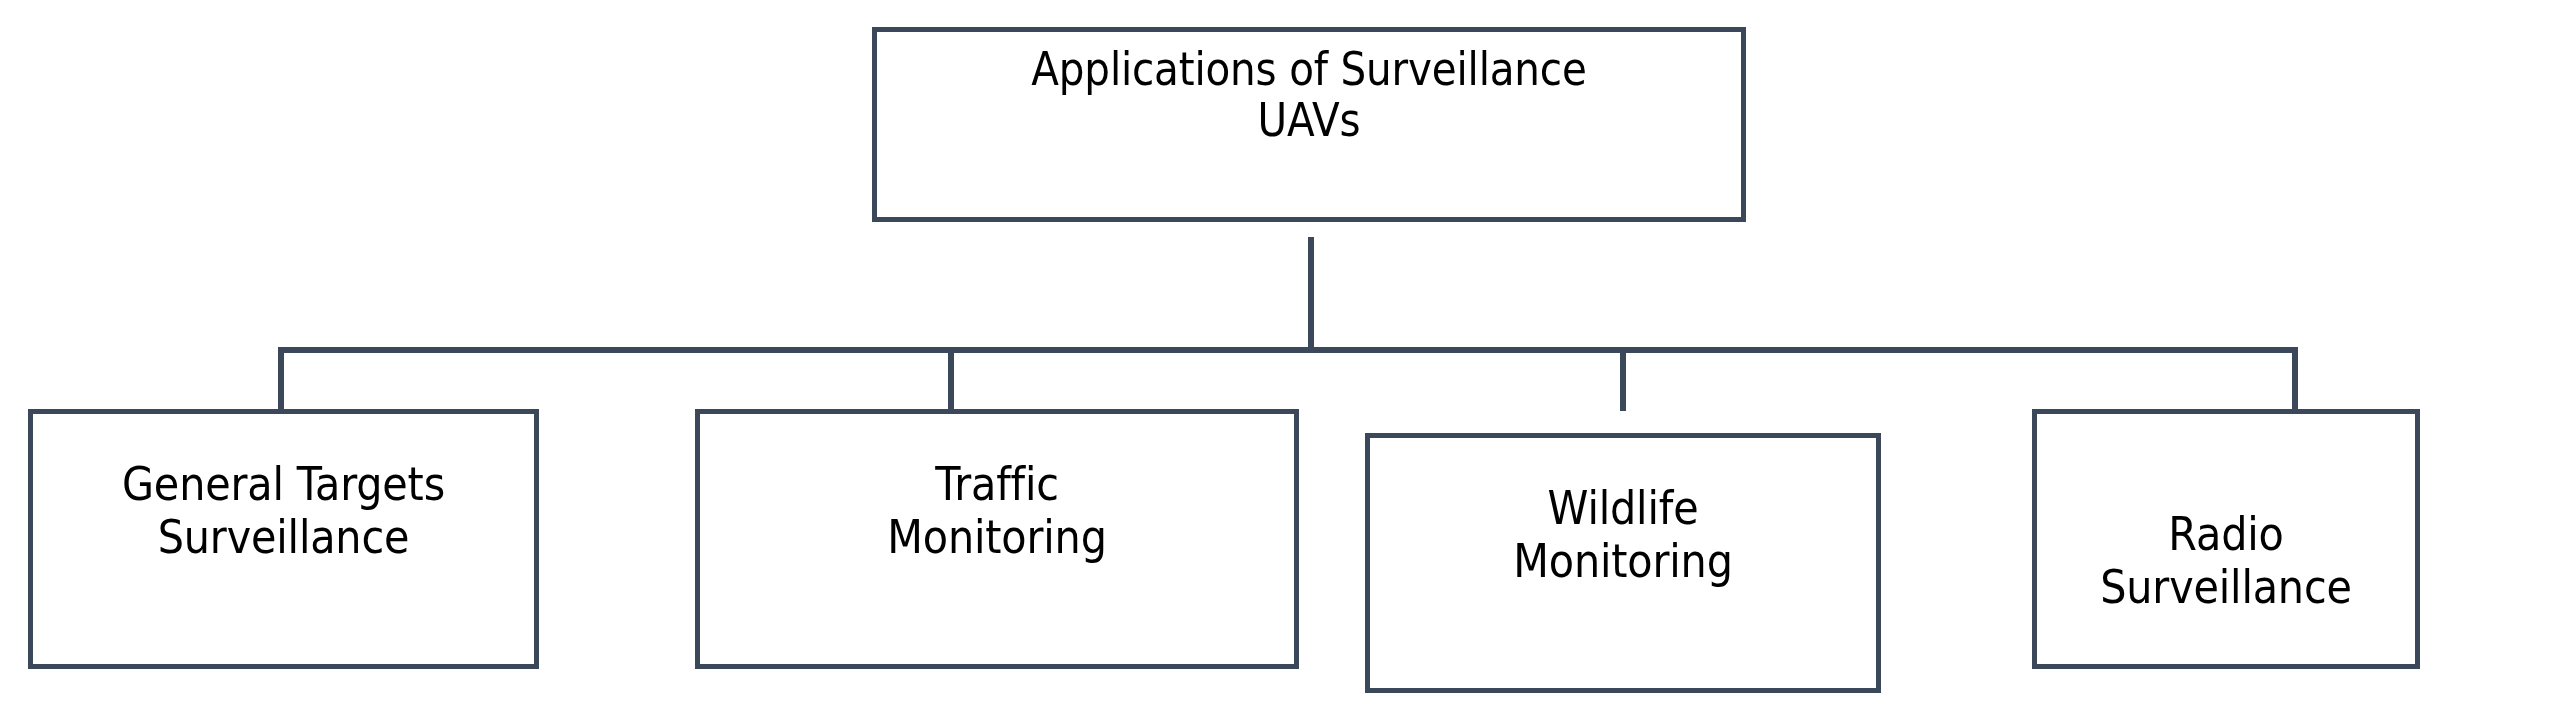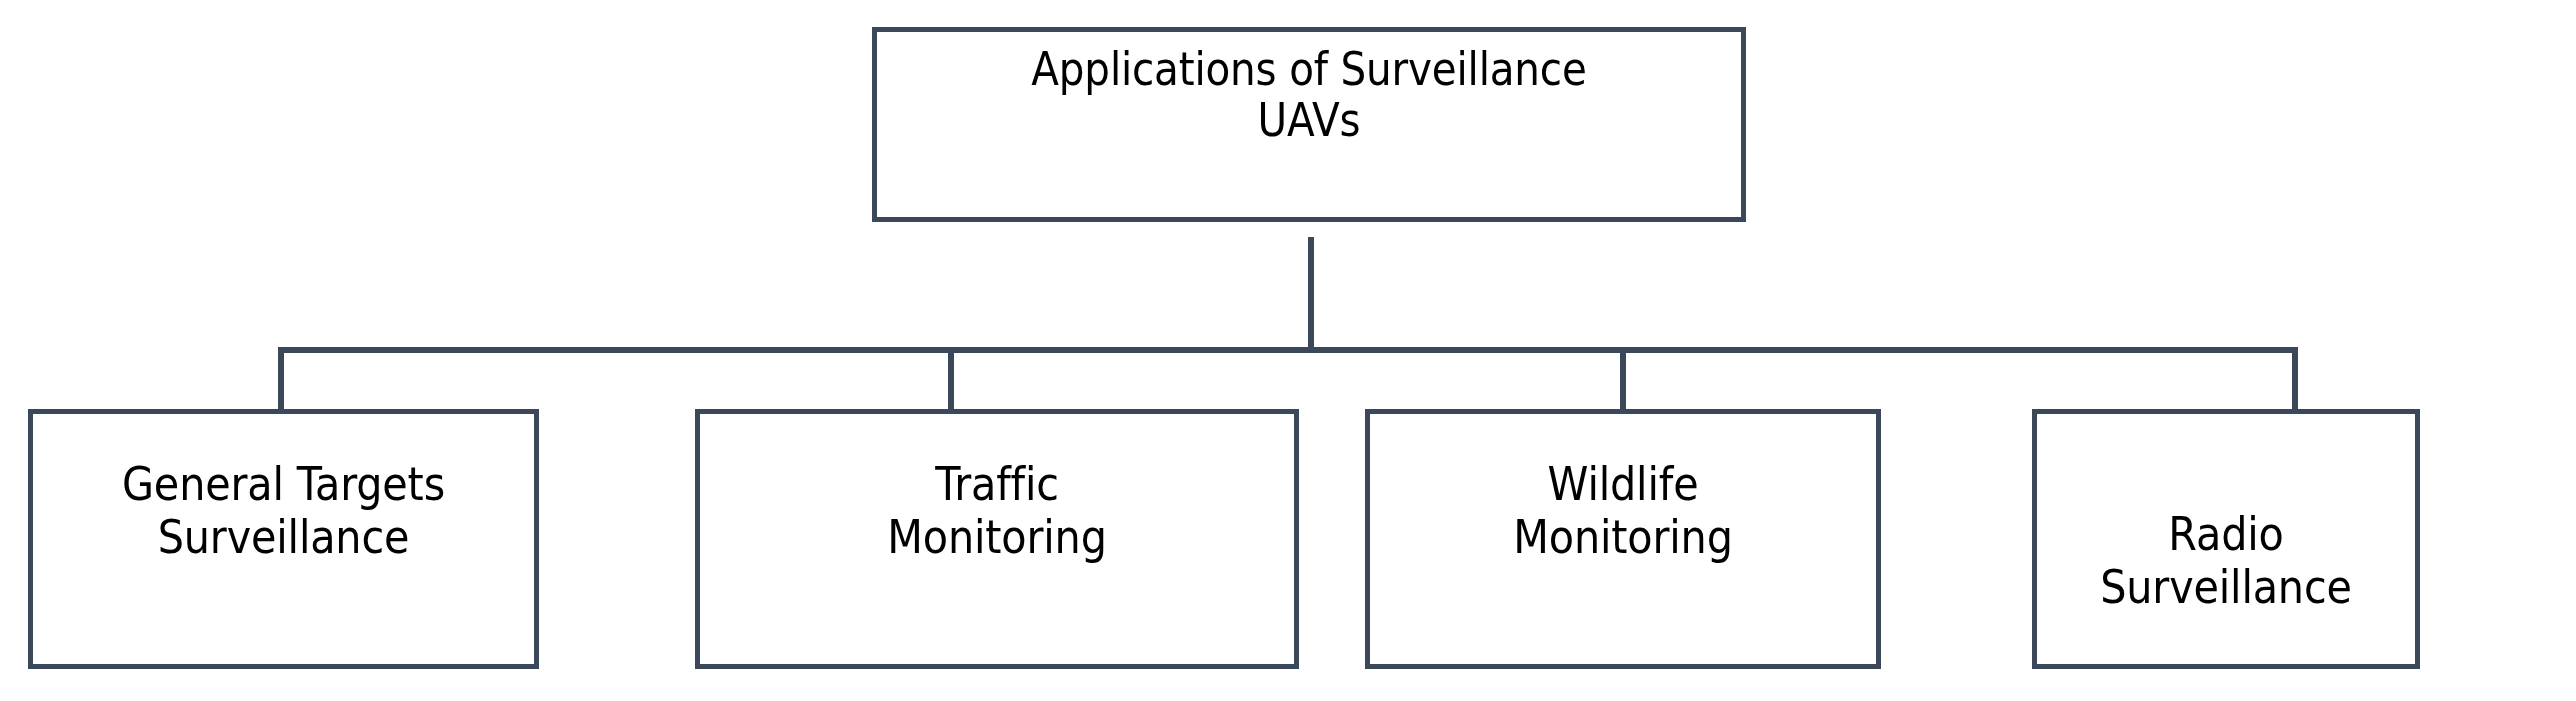--- a/index.html
+++ b/index.html
@@ -55,21 +55,21 @@
   .node-leaf {
     top: 409px;
     height: 260px;
     align-items: flex-start;
     padding-top: 44px;
   }
   .node-leaf .node-label { font-size: 47px; }
 
   #node-general-targets-surveillance { left: 28px;   width: 511px; }
   #node-traffic-monitoring           { left: 695px;  width: 604px; }
-  #node-wildlife-monitoring          { left: 1365px; width: 516px; }
+  #node-wildlife-monitoring          { left: 1365px; width: 516px; margin-top: 24px; }
   #node-radio-surveillance           { left: 2032px; width: 388px; align-items: center; }
 
   #node-general-targets-surveillance .node-label { width: 128%; }
   #node-radio-surveillance .node-label { width: 138%; }
 
   
   .connector {
     position: absolute;
     background: #3a485a;
   }

